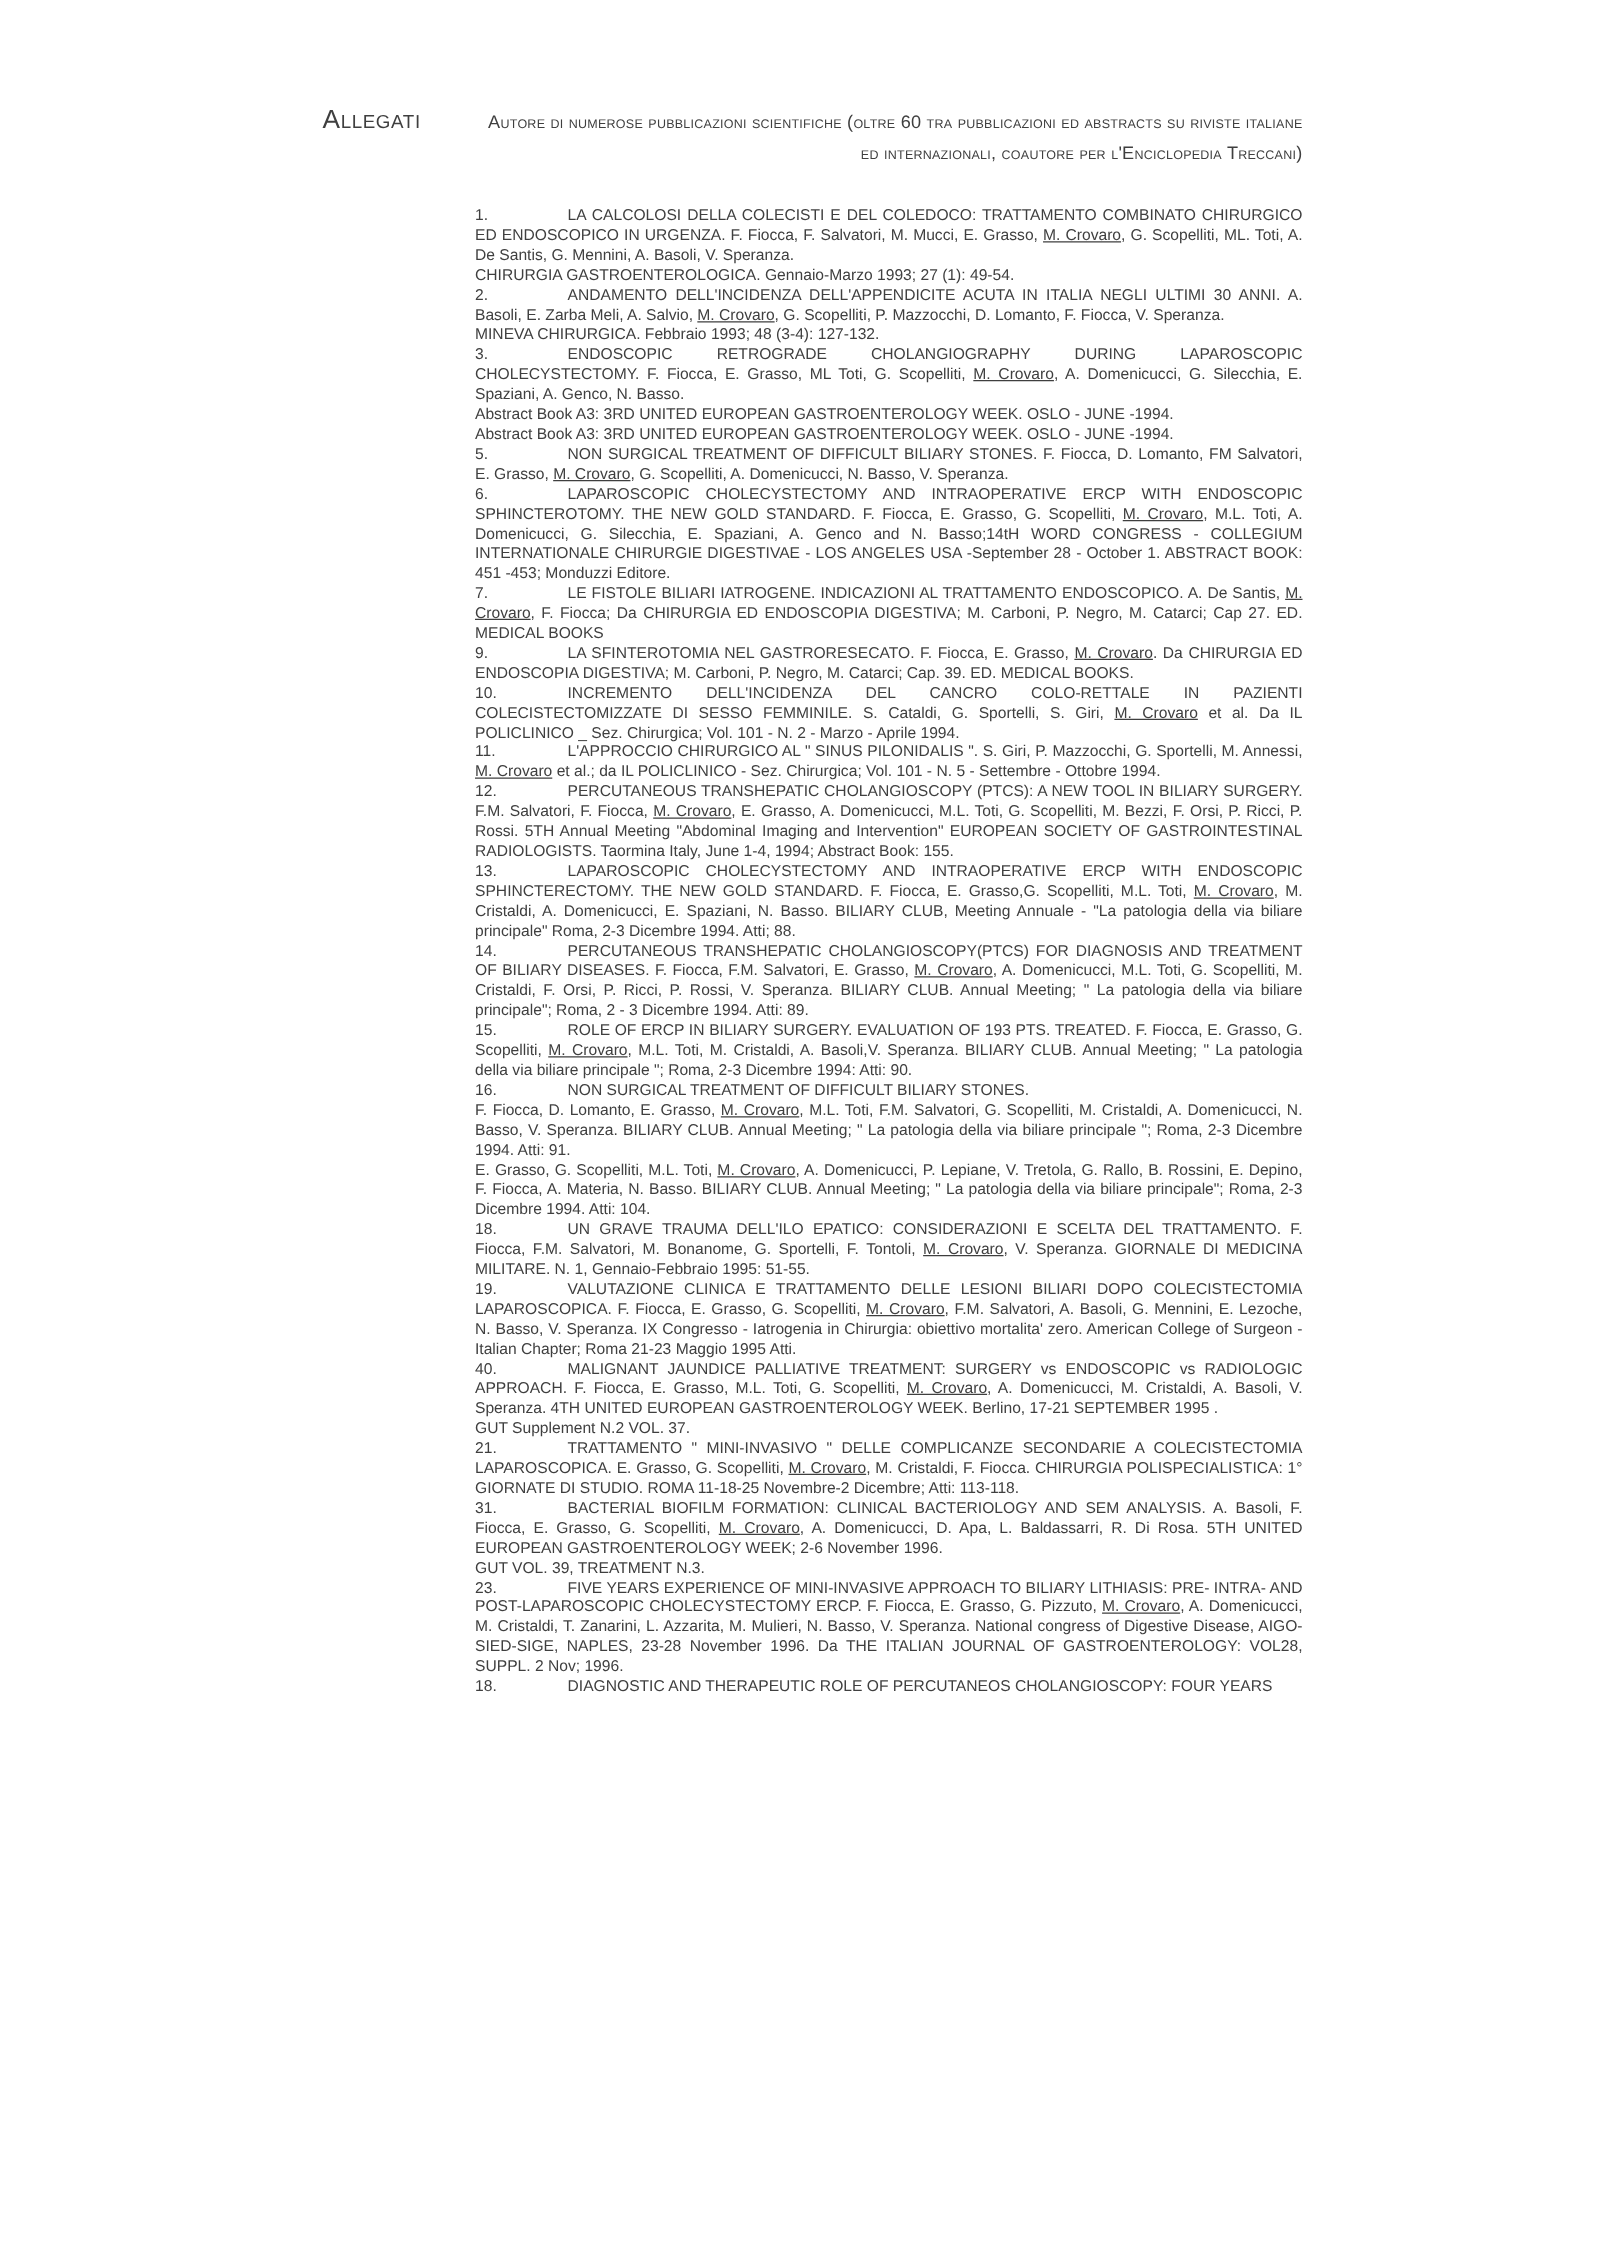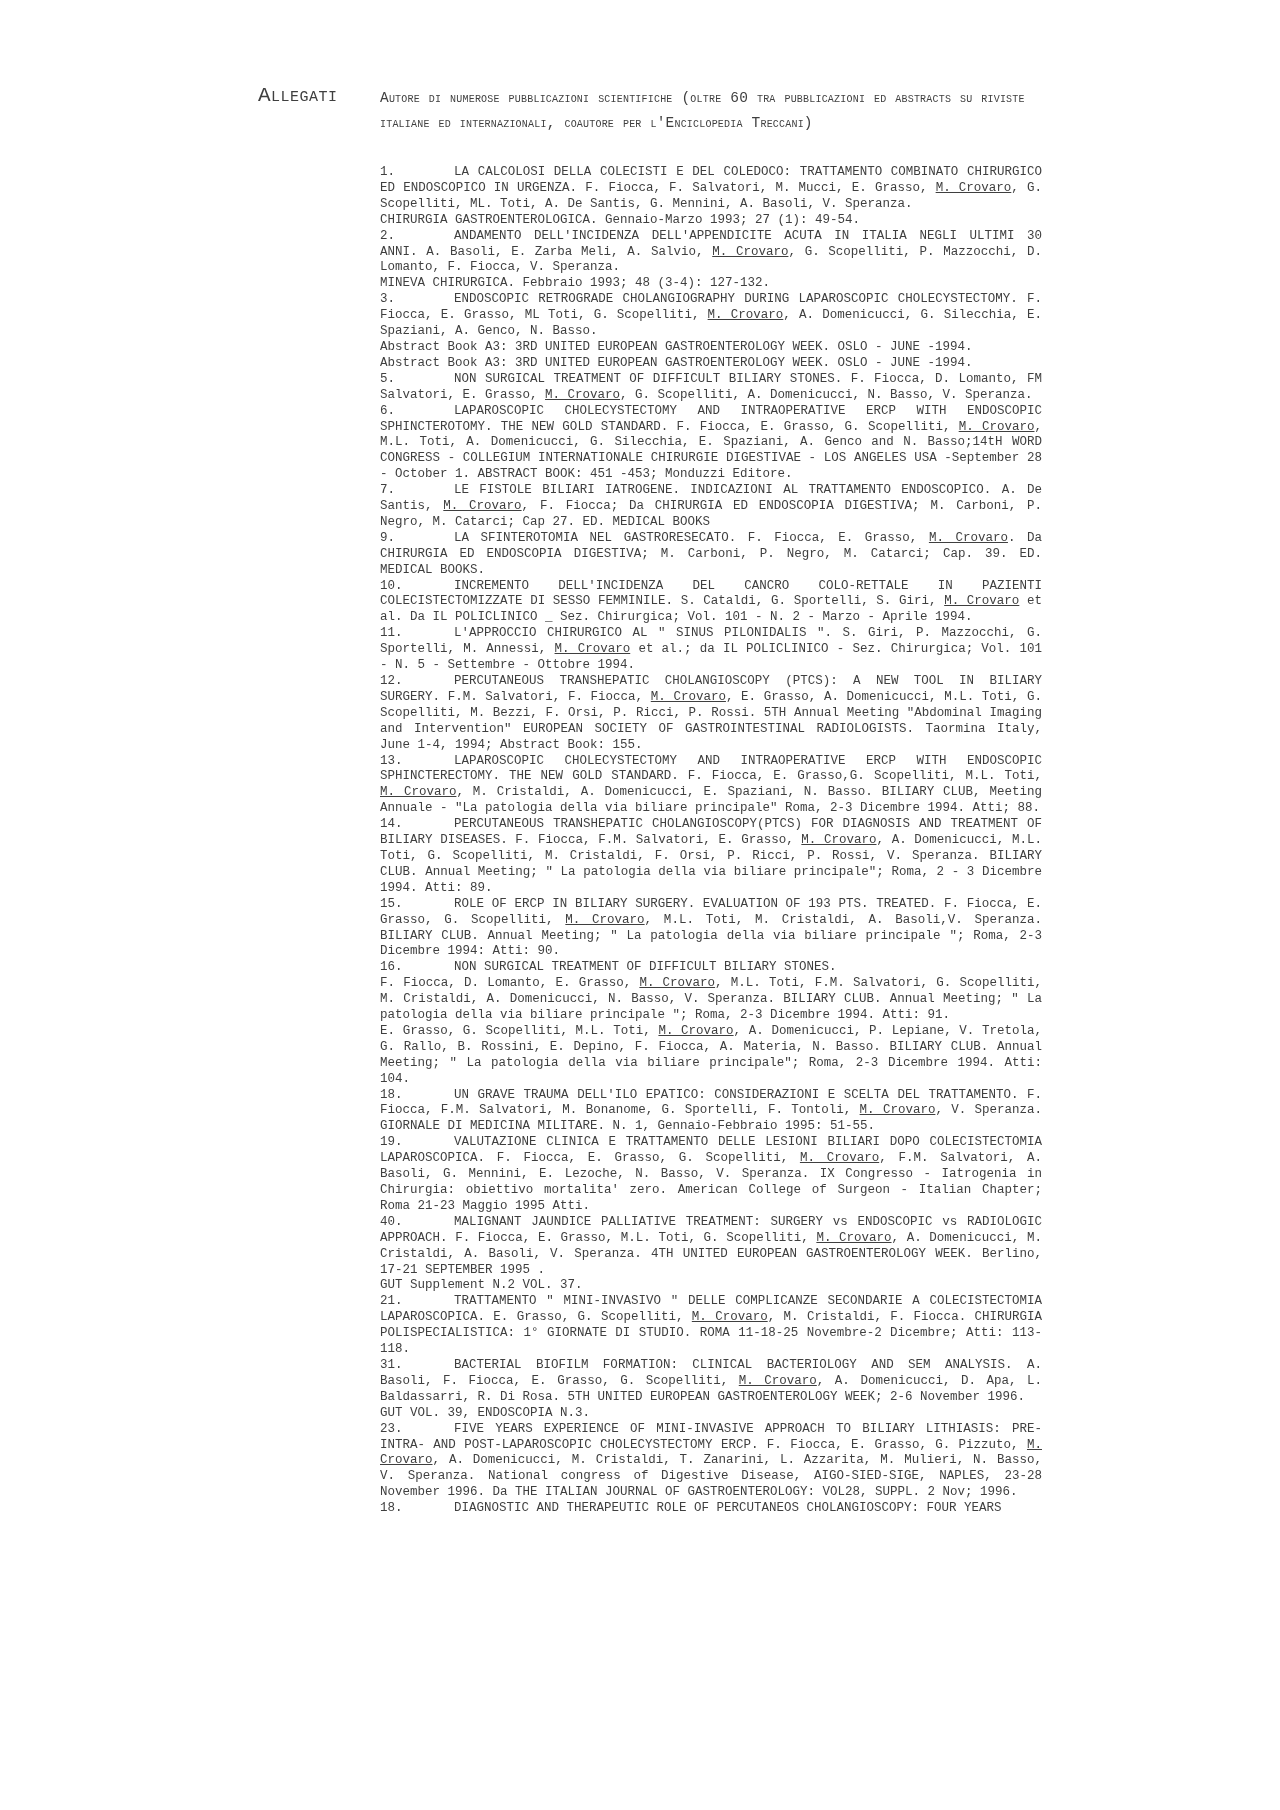--- a/index.html
+++ b/index.html
@@ -5,21 +5,21 @@
   html, body {
     margin: 0;
     padding: 0;
     background: #ffffff;
   }
   .page {
     position: relative;
     width: 1280px;
     height: 1609px;
     background: #ffffff;
-    font-family: Liberation Mono, monospace;
+    font-family: Liberation Sans, sans-serif;
     color: #3f3f3f;
     overflow: hidden;
   }
   .allegati-label {
     position: absolute;
     left: 258px;
     top: 84px;
     font-variant: small-caps;
     font-size: 21px;
     letter-spacing: 0.5px;
@@ -31,21 +31,21 @@
     top: 86px;
     width: 662px;
   }
   .header-note {
     font-variant: small-caps;
     font-size: 14.5px;
     line-height: 25px;
     letter-spacing: 0.2px;
     color: #3f3f3f;
     margin-bottom: 24px;
-    text-align: left;
+    text-align: right;
   }
   .pub-list {
     font-size: 12.5px;
     line-height: 15.9px;
     color: #3f3f3f;
     margin-top: 29px;
   }
   .para {
     text-align: justify;
     margin: 0;
@@ -88,18 +88,18 @@
         <div class="para"><span class="num">15.</span>ROLE OF ERCP IN BILIARY SURGERY. EVALUATION OF 193 PTS. TREATED. F. Fiocca, E. Grasso, G. Scopelliti, <span class="u">M. Crovaro</span>, M.L. Toti, M. Cristaldi, A. Basoli,V. Speranza. BILIARY CLUB. Annual Meeting; " La patologia della via biliare principale "; Roma, 2-3 Dicembre 1994: Atti: 90.</div>
         <div class="para"><span class="num">16.</span>NON SURGICAL TREATMENT OF DIFFICULT BILIARY STONES.</div>
         <div class="para">F. Fiocca, D. Lomanto, E. Grasso, <span class="u">M. Crovaro</span>, M.L. Toti, F.M. Salvatori, G. Scopelliti, M. Cristaldi, A. Domenicucci, N. Basso, V. Speranza. BILIARY CLUB. Annual Meeting; " La patologia della via biliare principale "; Roma, 2-3 Dicembre 1994. Atti: 91.</div>
         <div class="para">E. Grasso, G. Scopelliti, M.L. Toti, <span class="u">M. Crovaro</span>, A. Domenicucci, P. Lepiane, V. Tretola, G. Rallo, B. Rossini, E. Depino, F. Fiocca, A. Materia, N. Basso. BILIARY CLUB. Annual Meeting; " La patologia della via biliare principale"; Roma, 2-3 Dicembre 1994. Atti: 104.</div>
         <div class="para"><span class="num">18.</span>UN GRAVE TRAUMA DELL'ILO EPATICO: CONSIDERAZIONI E SCELTA DEL TRATTAMENTO. F. Fiocca, F.M. Salvatori, M. Bonanome, G. Sportelli, F. Tontoli, <span class="u">M. Crovaro</span>, V. Speranza. GIORNALE DI MEDICINA MILITARE. N. 1, Gennaio-Febbraio 1995: 51-55.</div>
         <div class="para"><span class="num">19.</span>VALUTAZIONE CLINICA E TRATTAMENTO DELLE LESIONI BILIARI DOPO COLECISTECTOMIA LAPAROSCOPICA. F. Fiocca, E. Grasso, G. Scopelliti, <span class="u">M. Crovaro</span>, F.M. Salvatori, A. Basoli, G. Mennini, E. Lezoche, N. Basso, V. Speranza. IX Congresso - Iatrogenia in Chirurgia: obiettivo mortalita' zero. American College of Surgeon - Italian Chapter; Roma 21-23 Maggio 1995 Atti.</div>
         <div class="para"><span class="num">40.</span>MALIGNANT JAUNDICE PALLIATIVE TREATMENT: SURGERY vs ENDOSCOPIC vs RADIOLOGIC APPROACH. F. Fiocca, E. Grasso, M.L. Toti, G. Scopelliti, <span class="u">M. Crovaro</span>, A. Domenicucci, M. Cristaldi, A. Basoli, V. Speranza. 4TH UNITED EUROPEAN GASTROENTEROLOGY WEEK. Berlino, 17-21 SEPTEMBER 1995 .</div>
         <div class="para">GUT Supplement N.2 VOL. 37.</div>
         <div class="para"><span class="num">21.</span>TRATTAMENTO " MINI-INVASIVO " DELLE COMPLICANZE SECONDARIE A COLECISTECTOMIA LAPAROSCOPICA. E. Grasso, G. Scopelliti, <span class="u">M. Crovaro</span>, M. Cristaldi, F. Fiocca. CHIRURGIA POLISPECIALISTICA: 1° GIORNATE DI STUDIO. ROMA 11-18-25 Novembre-2 Dicembre; Atti: 113-118.</div>
         <div class="para"><span class="num">31.</span>BACTERIAL BIOFILM FORMATION: CLINICAL BACTERIOLOGY AND SEM ANALYSIS. A. Basoli, F. Fiocca, E. Grasso, G. Scopelliti, <span class="u">M. Crovaro</span>, A. Domenicucci, D. Apa, L. Baldassarri, R. Di Rosa. 5TH UNITED EUROPEAN GASTROENTEROLOGY WEEK; 2-6 November 1996.</div>
-        <div class="para">GUT VOL. 39, ENDOSCOPIA N.3.</div>
+        <div class="para">GUT VOL. 39, TREATMENT N.3.</div>
         <div class="para"><span class="num">23.</span>FIVE YEARS EXPERIENCE OF MINI-INVASIVE APPROACH TO BILIARY LITHIASIS: PRE- INTRA- AND POST-LAPAROSCOPIC CHOLECYSTECTOMY ERCP. F. Fiocca, E. Grasso, G. Pizzuto, <span class="u">M. Crovaro</span>, A. Domenicucci, M. Cristaldi, T. Zanarini, L. Azzarita, M. Mulieri, N. Basso, V. Speranza. National congress of Digestive Disease, AIGO-SIED-SIGE, NAPLES, 23-28 November 1996. Da THE ITALIAN JOURNAL OF GASTROENTEROLOGY: VOL28, SUPPL. 2 Nov; 1996.</div>
         <div class="para"><span class="num">18.</span>DIAGNOSTIC AND THERAPEUTIC ROLE OF PERCUTANEOS CHOLANGIOSCOPY: FOUR YEARS</div>
       </div>
   </div>
 </div>
 
 </body></html>

